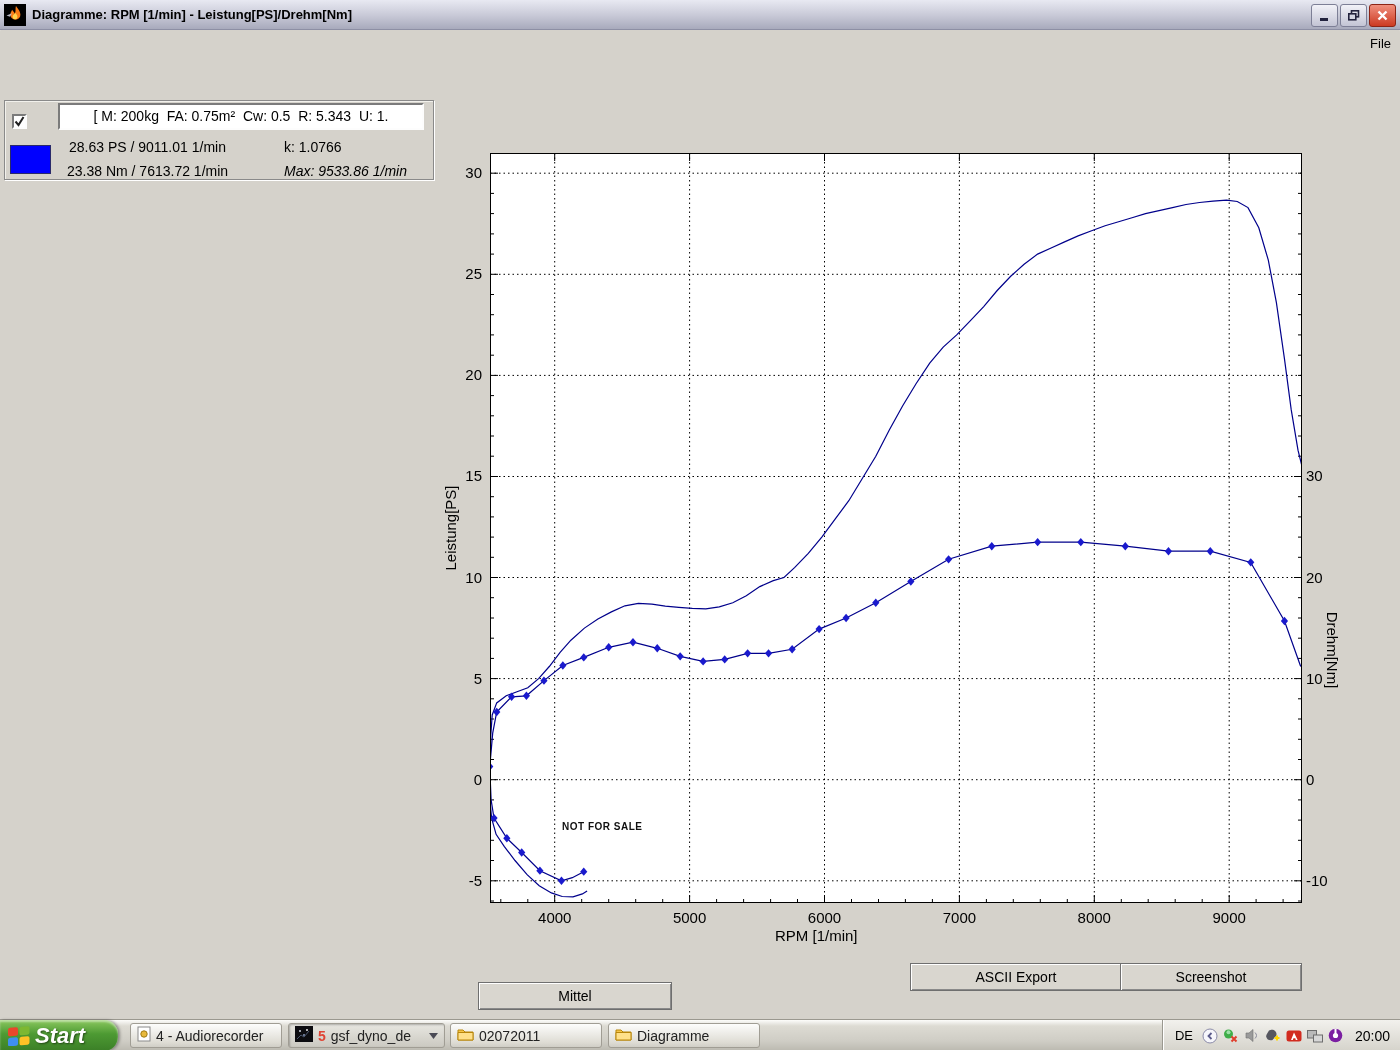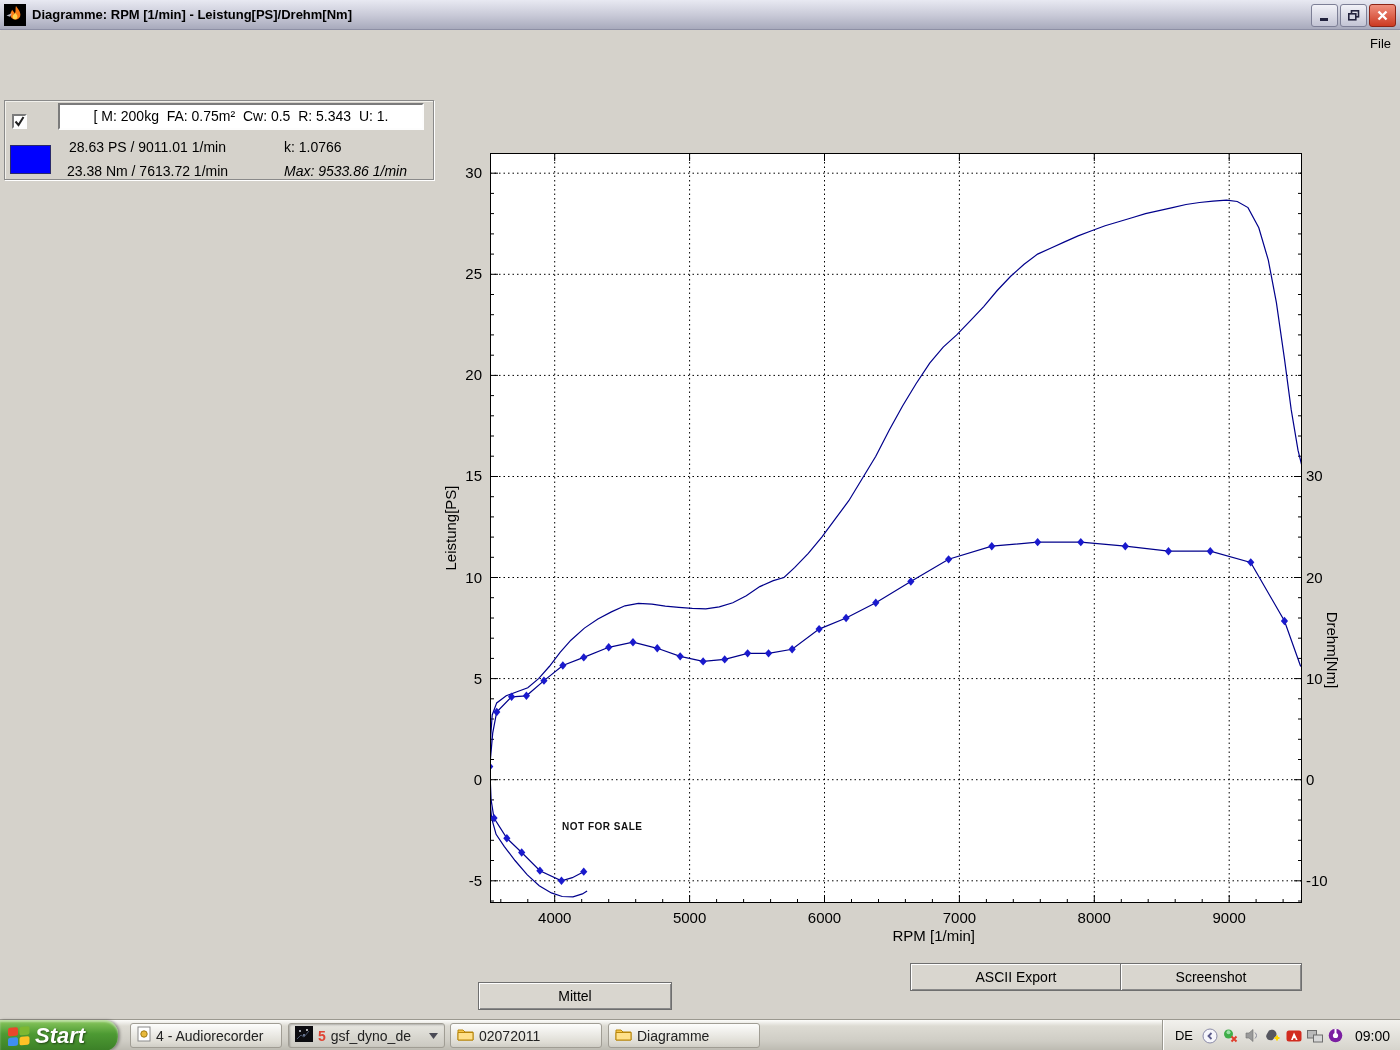--- a/index.html
+++ b/index.html
@@ -56,21 +56,21 @@
   .watermark { position:absolute; left:562px; top:821px; font-size:10px; font-weight:bold;
                letter-spacing:.5px; color:#111; }
   .tick { position:absolute; font-size:15px; color:#000; }
   .tick-x { width:60px; text-align:center; }
   .tick-yl { width:38px; text-align:right; }
   .tick-yr { width:40px; text-align:left; }
   .ylabel-left { position:absolute; left:371px; top:519px; width:160px; height:18px;
     text-align:center; font-size:15px; transform:rotate(-90deg); }
   .ylabel-right { position:absolute; left:1272px; top:641px; width:120px; height:18px;
     text-align:center; font-size:15px; transform:rotate(90deg); }
-  .xlabel { position:absolute; left:775px; top:927px; width:200px; text-align:right; font-size:15px; }
+  .xlabel { position:absolute; left:775px; top:927px; width:200px; text-align:left; font-size:15px; }
   
   .xp-button {
     position:absolute; top:963px; height:28px; font-size:14px; font-family:"Liberation Sans",sans-serif;
     background:#d9d6cf; border:1px solid #6f6f6f;
     box-shadow:inset 1px 1px 0 #ffffff, inset -1px -1px 0 #8a8a8a; cursor:default;
   }
   #btn-mittel { left:478px; width:194px;margin-top:19px; }
   #btn-ascii  { left:910px; width:212px; }
   #btn-shot   { left:1120px; width:182px; }
   
@@ -465,17 +465,17 @@
             <rect x="6.5" y="6" width="9" height="7" fill="#d7d7d7" stroke="#6d6d6d"></rect>
           </svg>
       </span>
       <span class="trayicon">
         <svg width="15" height="15">
             <circle cx="7.5" cy="7.5" r="6.8" fill="#7b1fa2"></circle>
             <circle cx="7.5" cy="7.5" r="2.6" fill="#fff"></circle>
             <path d="M7.5 0.7v6.8" stroke="#fff" stroke-width="2"></path>
           </svg>
       </span>
-      <span class="clock">09:00</span>
+      <span class="clock">20:00</span>
     </div>
   </div>
 
 </div>
 
 </body></html>

